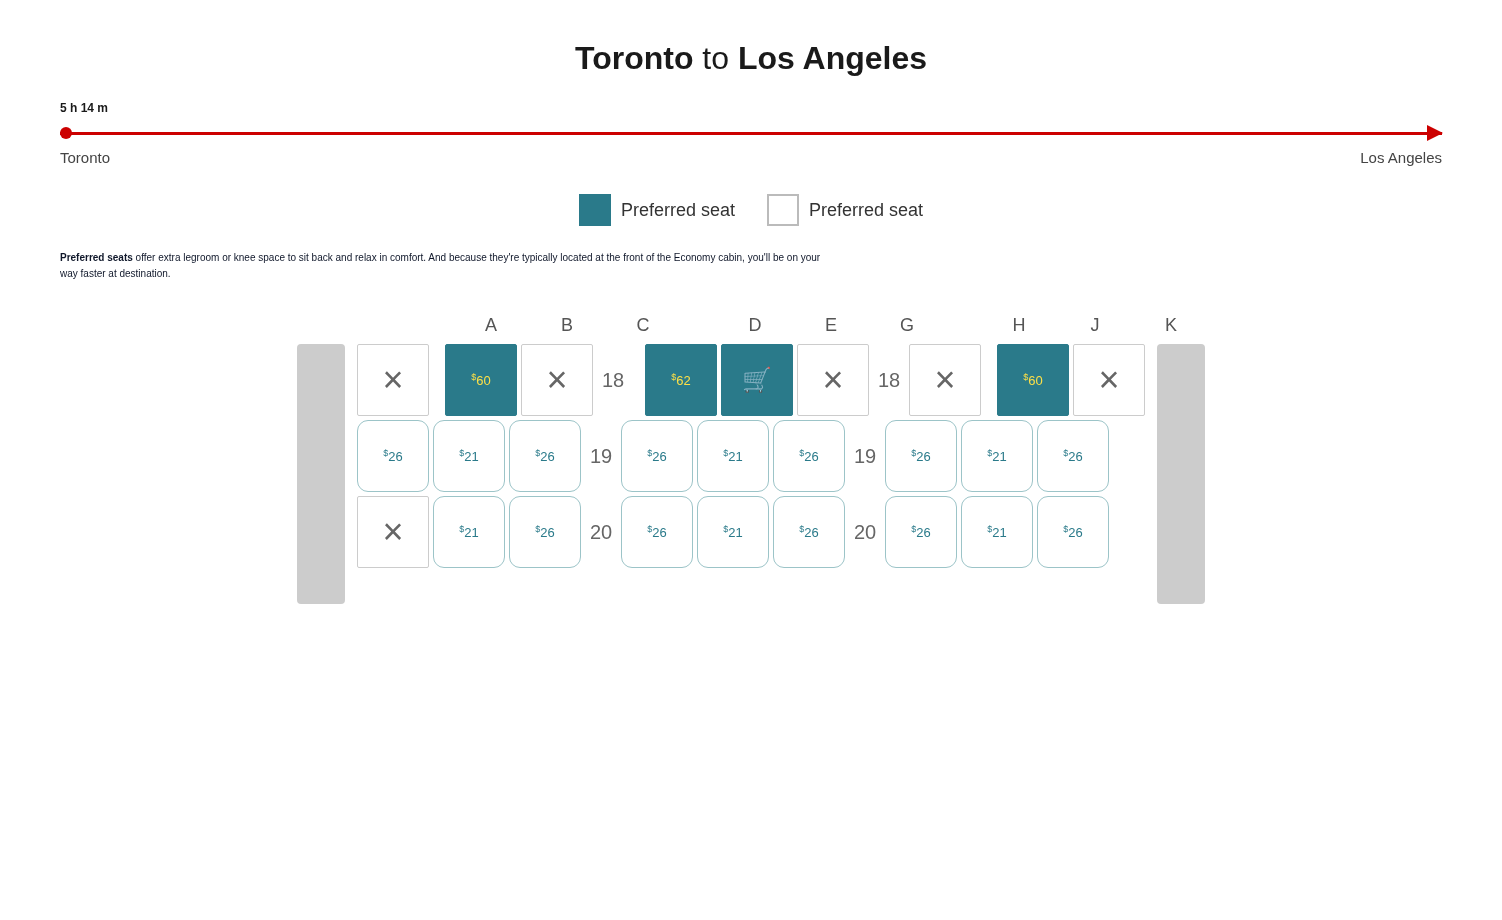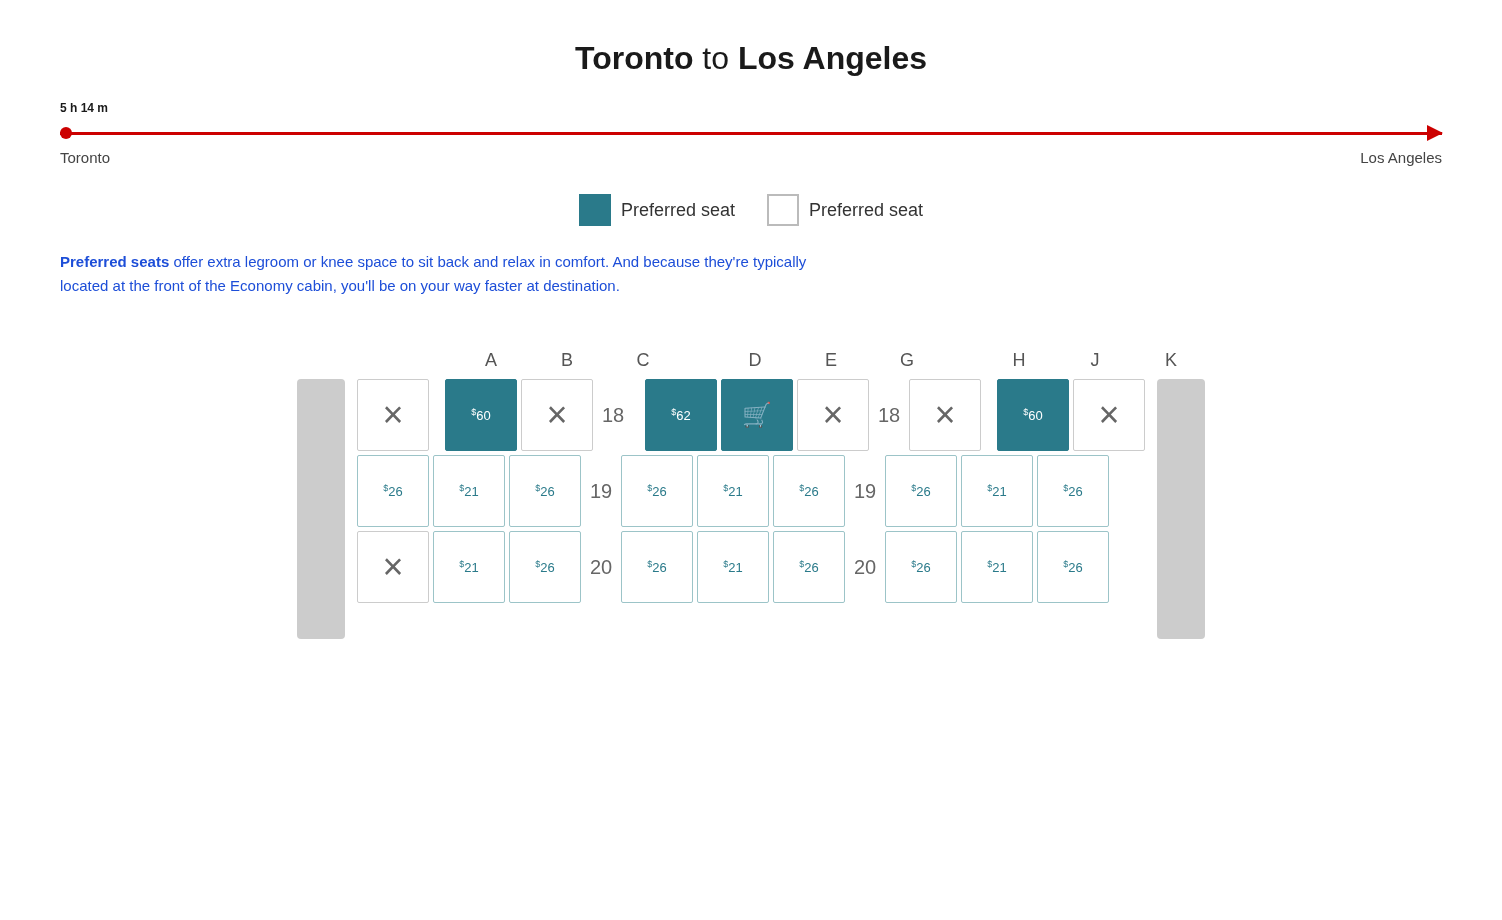--- a/index.html
+++ b/index.html
@@ -94,25 +94,25 @@
     .legend-box.preferred {
       background: #2a7a8a;
       border-color: #2a7a8a;
     }
     .legend-box.standard {
       background: #fff;
       border-color: #bbb;
     }
 
     .description {
-      font-size: 15px;
+      font-size: 10px;
       line-height: 1.6;
-      color: #1d4ed8;
+      color: #0f172a;
       max-width: 780px;
-      margin-bottom: 52px;
+      margin-bottom: 33px;
     }
     .description .bold { font-weight: 700; }
 
     
     .seat-map-wrapper {
       display: flex;
       flex-direction: column;
       align-items: center;
     }
 
@@ -171,26 +171,27 @@
       align-items: center;
       justify-content: center;
       border: 1.5px solid #bbb;
       border-radius: 2px;
       position: relative;
       cursor: pointer;
     }
     .seat.preferred {
       background: #2a7a8a;
       border-color: #2a7a8a;
-      color: #ffffff;
+      color: #fde047;
       margin-left: 12px;
     }
     .seat.standard {
       background: #fff;
       border-color: #9cc4c8;
+      border-radius: 11px;
     }
     .seat.unavailable {
       background: #fff;
       border-color: #ccc;
       cursor: default;
     }
     .seat.bassinet {
       background: #2a7a8a;
       border-color: #2a7a8a;
       color: #fff;

